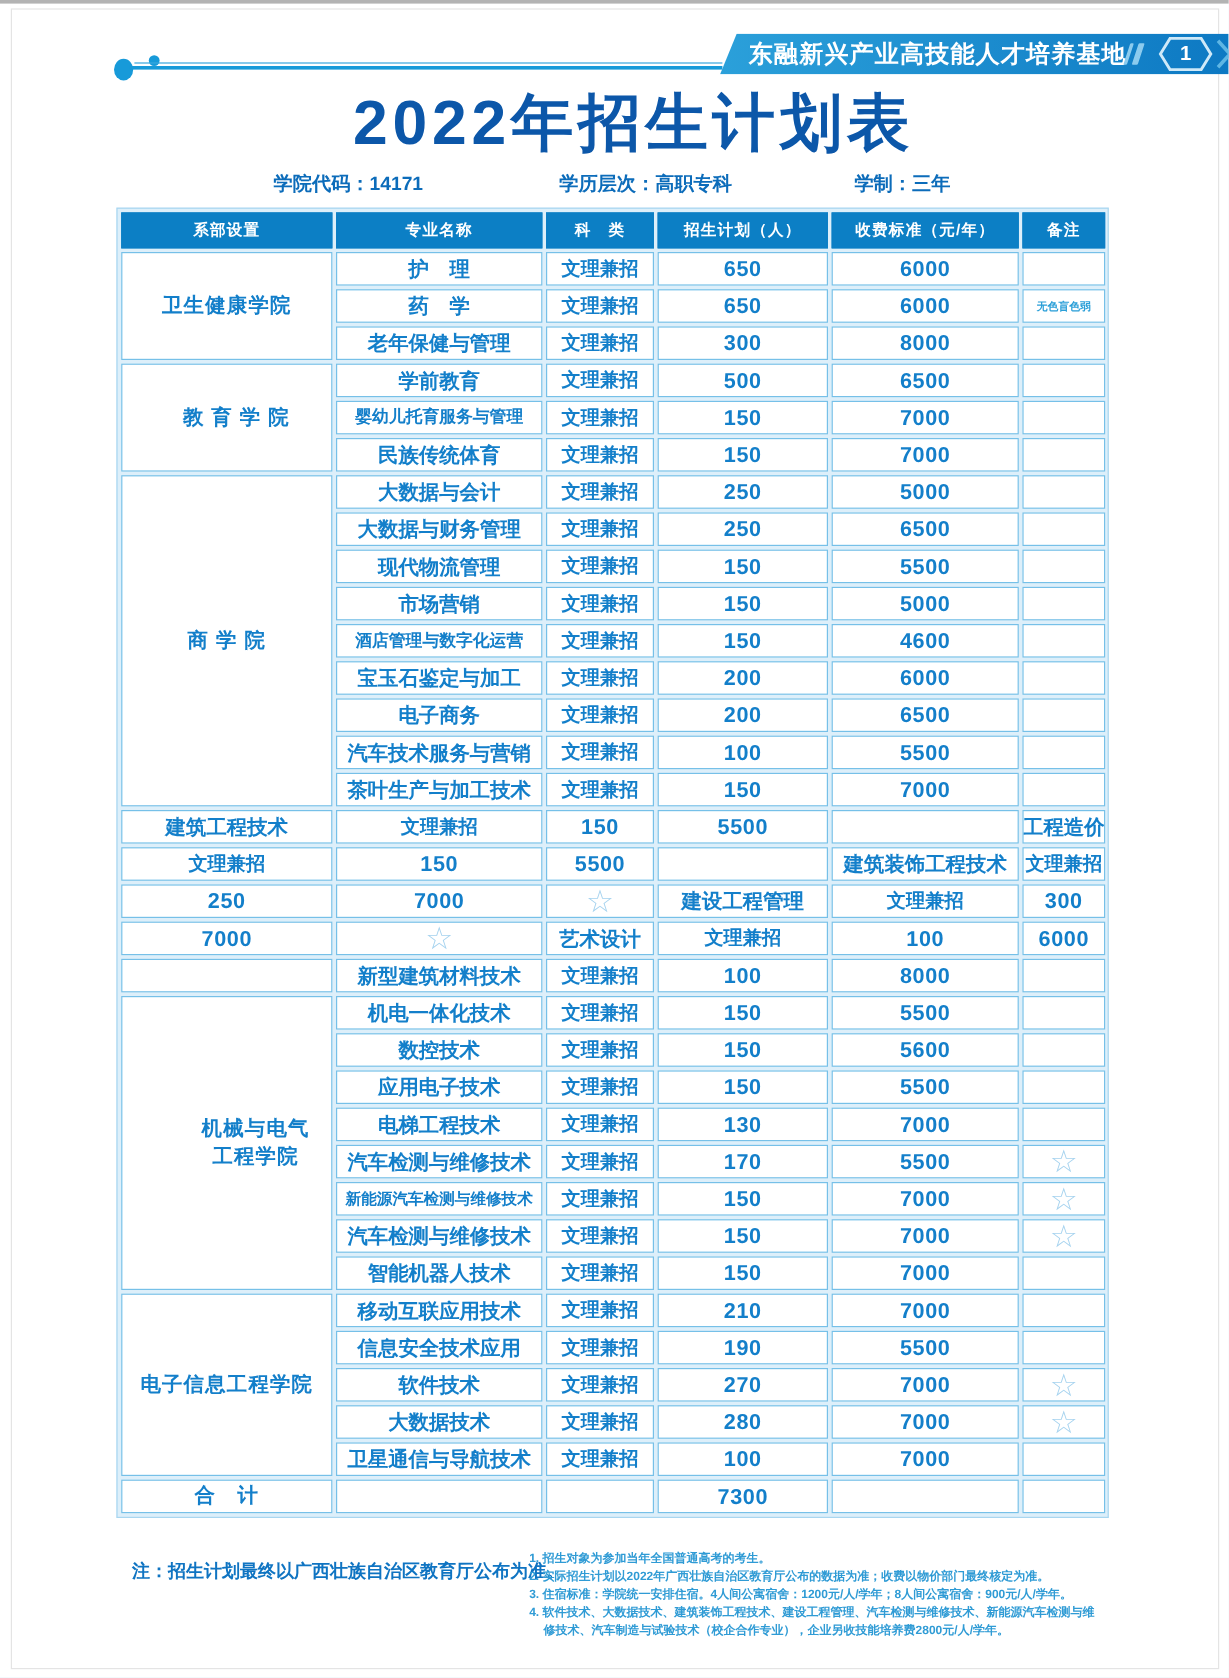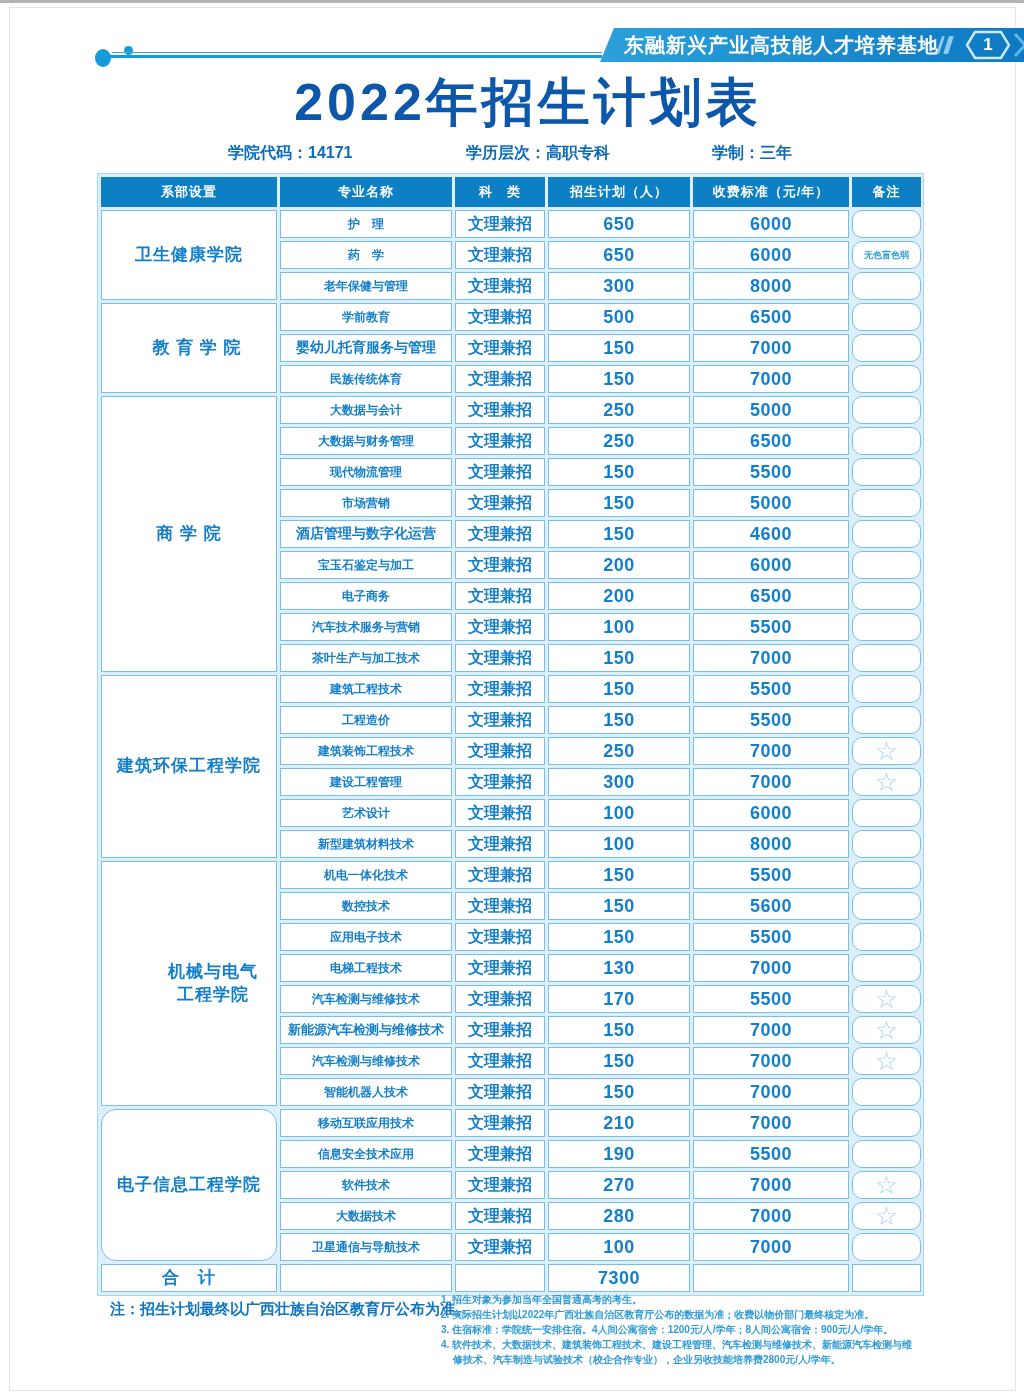--- a/index.html
+++ b/index.html
@@ -50,26 +50,26 @@
     gap:3px;padding:3px;background:#ddeffa;border:1px solid #a8d6f0;
   }
   .cell{
     background:#fff;border:1px solid #76c0e8;
     display:flex;align-items:center;justify-content:center;
     color:#137fca;font-weight:bold;font-size:16px;text-align:center;
     overflow:hidden;white-space:nowrap;
   }
   .cell.th{background:#0c7fc5;border-color:#0c7fc5;color:#ffffff;font-size:13px;letter-spacing:1px;}
   .cell.dept{font-size:17px;letter-spacing:1px;white-space:pre-line;line-height:1.3;}
-  .cell.major{font-size:12px;}
+  .cell.major{font-size:17px;}
   .cell.major.mid{font-size:14px;}
   .cell.major.small{font-size:13px;}
   .cell.cat{font-size:16px;}
   .cell.num{font-size:18px;letter-spacing:0.5px;}
-  .cell.remark{font-size:9px;border-radius:10px;}
+  .cell.remark{font-size:9px;}
   .star{font-size:26px;line-height:1;color:#a6d3ef;font-weight:normal;}
   .tinytext{font-size:9px;color:#2a9fd8;}
 
   
   .note-left{
     position:absolute;left:110px;top:1300px;font-size:15px;font-weight:bold;color:#0f74c2;white-space:nowrap;
   }
   .notes-right{
     position:absolute;left:441px;top:1292px;width:480px;
     font-size:10px;line-height:1.5;color:#2f9bd5;font-weight:bold;
@@ -190,21 +190,20 @@
     <div class="cell major">汽车技术服务与营销</div>
     <div class="cell cat">文理兼招</div>
     <div class="cell num">100</div>
     <div class="cell num">5500</div>
     <div class="cell remark"></div>
     <div class="cell major">茶叶生产与加工技术</div>
     <div class="cell cat">文理兼招</div>
     <div class="cell num">150</div>
     <div class="cell num">7000</div>
     <div class="cell remark"></div>
-    <div class="cell dept" style="grid-row: span 6;">建筑环保工程学院</div>
     <div class="cell major">建筑工程技术</div>
     <div class="cell cat">文理兼招</div>
     <div class="cell num">150</div>
     <div class="cell num">5500</div>
     <div class="cell remark"></div>
     <div class="cell major">工程造价</div>
     <div class="cell cat">文理兼招</div>
     <div class="cell num">150</div>
     <div class="cell num">5500</div>
     <div class="cell remark"></div>
@@ -273,21 +272,21 @@
     <div class="cell num">150</div>
     <div class="cell num">7000</div>
     <div class="cell remark">
       <span class="star">☆</span>
     </div>
     <div class="cell major">智能机器人技术</div>
     <div class="cell cat">文理兼招</div>
     <div class="cell num">150</div>
     <div class="cell num">7000</div>
     <div class="cell remark"></div>
-    <div class="cell dept" style="grid-row: span 5; border-radius: 15px;">电子信息工程学院</div>
+    <div class="cell dept" style="grid-row: span 5;">电子信息工程学院</div>
     <div class="cell major">移动互联应用技术</div>
     <div class="cell cat">文理兼招</div>
     <div class="cell num">210</div>
     <div class="cell num">7000</div>
     <div class="cell remark"></div>
     <div class="cell major">信息安全技术应用</div>
     <div class="cell cat">文理兼招</div>
     <div class="cell num">190</div>
     <div class="cell num">5500</div>
     <div class="cell remark"></div>

